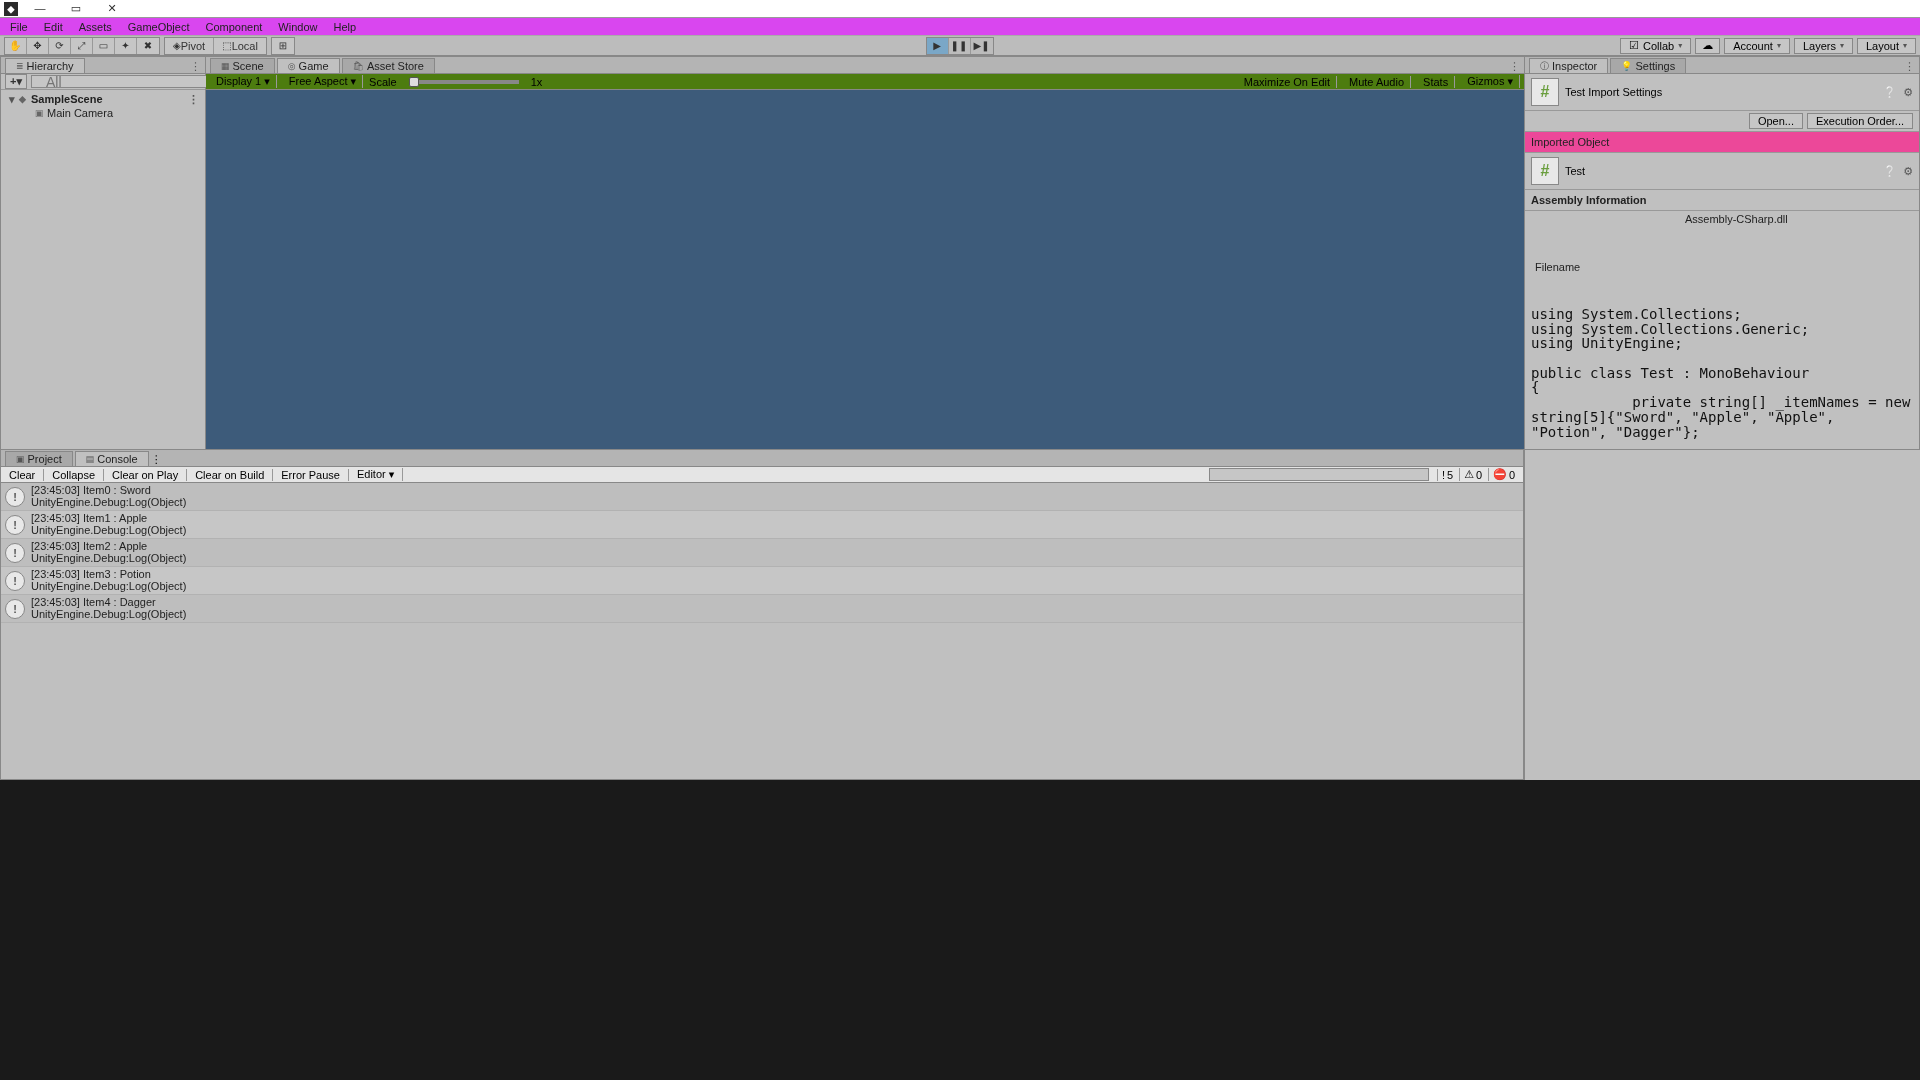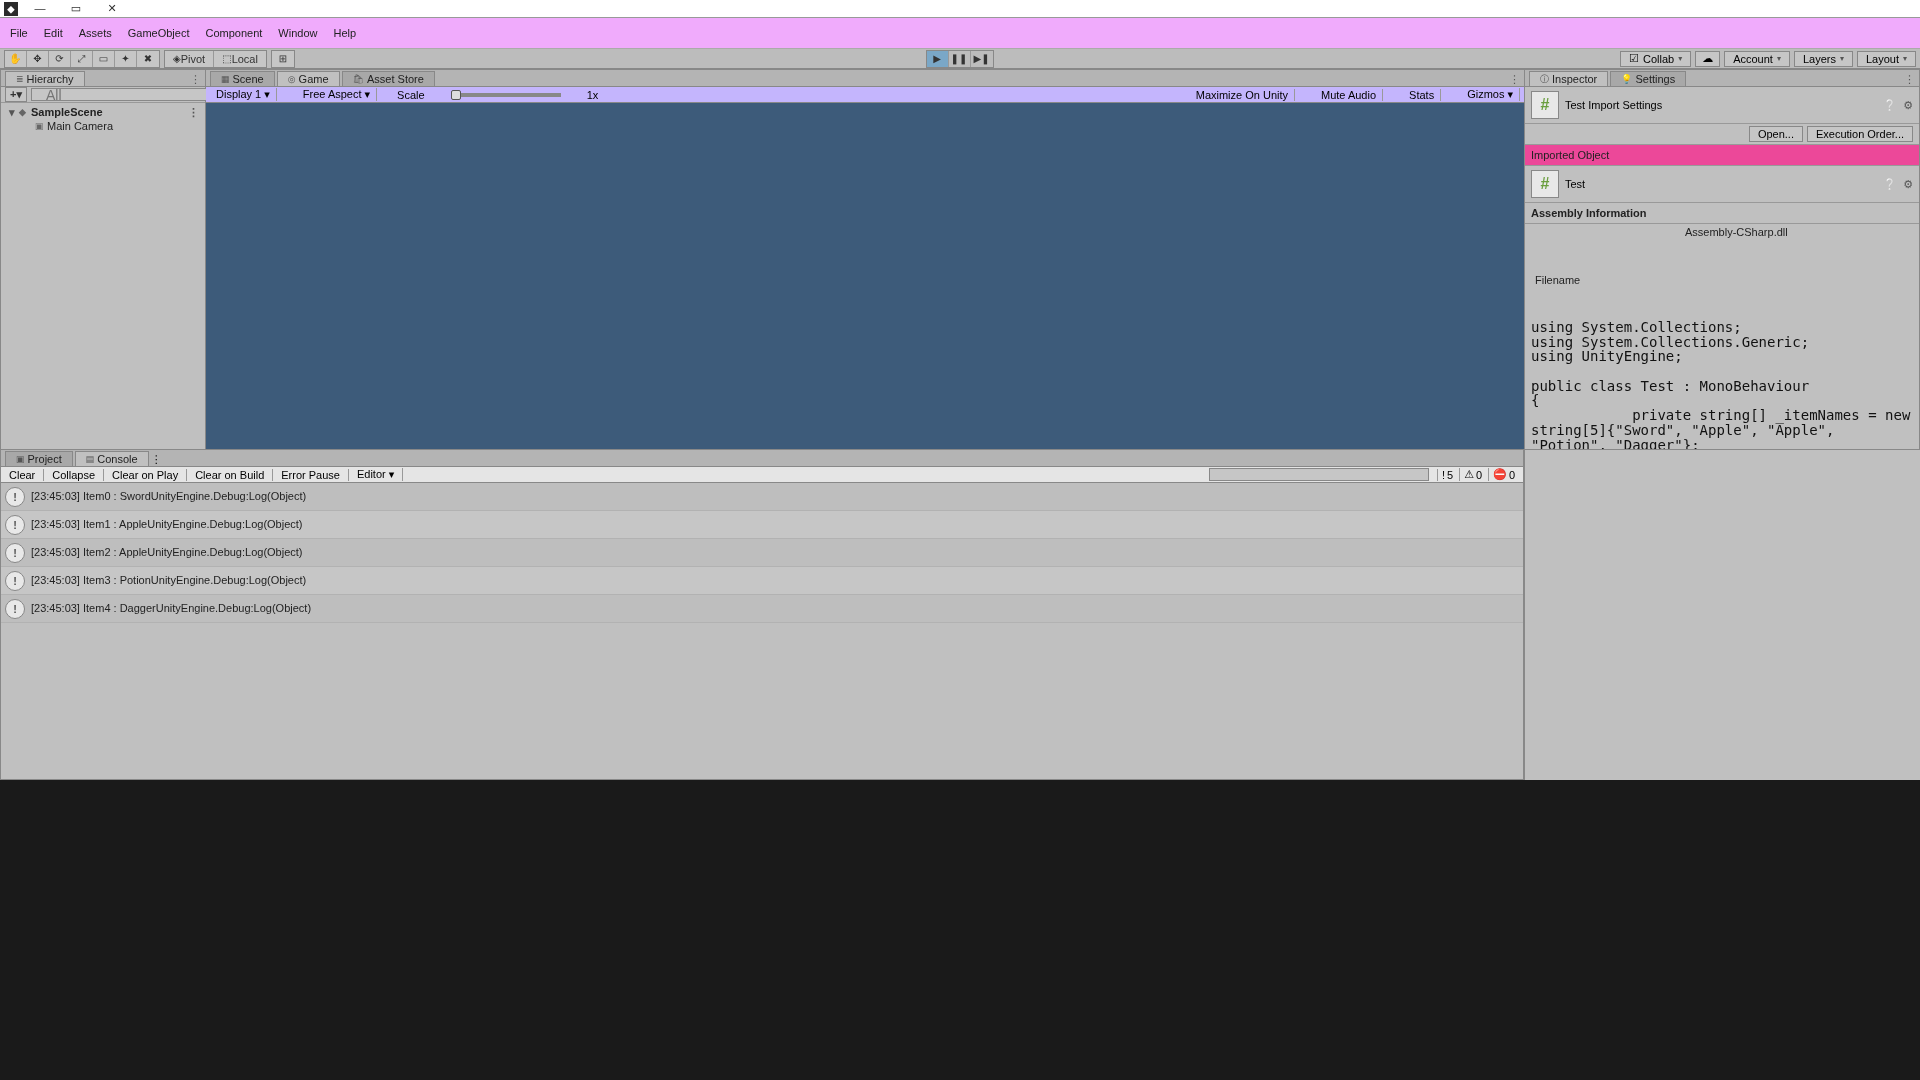--- a/index.html
+++ b/index.html
@@ -6,21 +6,21 @@
 html, body { width: 1920px; height: 1080px; overflow: hidden; background: #1a1a1a; }
 .app { width: 100%; height: 780px; background: #c0c0c0; display: flex; flex-direction: column; }
 
 
 .titlebar { height: 18px; background: #fff; display: flex; align-items: center; padding: 0 4px; border-bottom: 1px solid #999; }
 .titlebar .appicon { width: 14px; height: 14px; background: #2b2b2b; margin-right: 4px; display:inline-flex;align-items:center;justify-content:center;color:#fff;font-size:9px;font-weight:bold;}
 .titlebar .title { flex: 1; color: #333; }
 .titlebar .winbtn { width: 36px; height: 16px; text-align: center; line-height: 14px; color: #333; cursor: default; }
 
 
-.menubar { height: 31px; background: #f0abfc; display: flex; align-items: center; padding: 8px 2px; border-bottom: 1px solid #aaa; }
+.menubar { height: 18px; background: #d946ef; display: flex; align-items: center; padding: 8px 2px; border-bottom: 1px solid #aaa; }
 .menubar .mitem { padding: 0 8px; color: #222; }
 
 
 .toolbar { height: 20px; background: #bcbcbc; border-bottom: 1px solid #888; display: flex; align-items: center; padding: 0 4px; }
 .toolgroup { display: flex; border: 1px solid #888; background: #c6c6c6; margin-right: 4px; }
 .toolbtn { width: 22px; height: 16px; border-right: 1px solid #999; display:flex;align-items:center;justify-content:center; color:#333; font-size:10px;}
 .toolbtn:last-child { border-right:none; }
 .toolbtn.wide { width: auto; padding: 0 8px; }
 .toolbar .spacer { flex: 1; }
 .playgroup { display:flex; border:1px solid #888; }
@@ -47,21 +47,21 @@
 .hiersearch input{flex:1;height:13px;border:1px solid #888;background:#c6c6c6;padding:0 14px 0 14px;font-size:14px;color:#555;}
 
 .tree{padding:2px 0;}
 .treerow{display:flex;align-items:center;height:14px;padding-left:8px;color:#222;}
 .treerow.bold{font-weight:bold;}
 .treerow .fold{width:10px;color:#555;}
 .treerow .ic{width:12px;color:#666;font-size:9px;}
 .treerow.child{padding-left:34px;}
 
 
-.gamebar{height:16px;background:#c4b5fd;border-bottom:1px solid #888;display:flex;align-items:center;padding:0 4px;gap:20px;}
+.gamebar{height:16px;background:#4d7c0f;border-bottom:1px solid #888;display:flex;align-items:center;padding:0 4px;gap:6px;}
 .gamebar .gbtn{padding:0 6px;border-right:1px solid #999;}
 .gamebar .slider{flex:0 0 110px;height:4px;background:#888;position:relative;margin:0 6px;}
 .gamebar .slider .knob{position:absolute;left:0;top:-3px;width:10px;height:10px;background:#ddd;border:1px solid #555;border-radius:2px;}
 .gamebar .gsp{flex:1;}
 .gameview{flex:1;background:#3d5b7a;}
 
 
 .inspbody{flex:1;overflow:hidden;display:flex;flex-direction:column;}
 .inspheader{display:flex;align-items:center;padding:4px 6px;gap:6px;border-bottom:1px solid #999;}
 .scripticon{width:28px;height:28px;background:#e8e8e8;border:1px solid #888;display:flex;align-items:center;justify-content:center;color:#6a9e3e;font-weight:bold;font-size:16px;}
@@ -82,21 +82,21 @@
 .cbtn{padding:0 8px;border-right:1px solid #999;}
 .contoolbar .csp{flex:1;}
 .contoolbar input{width:220px;height:13px;border:1px solid #888;background:#c6c6c6;margin-right:4px;}
 .counts{display:flex;align-items:center;gap:2px;padding:0 4px;}
 .counts .ci{display:flex;align-items:center;gap:2px;padding:0 4px;border-left:1px solid #999;}
 .logs{flex:1;overflow:auto;}
 .logrow{display:flex;align-items:center;height:28px;padding:0 4px;border-bottom:1px solid #b2b2b2;}
 .logrow:nth-child(even){background:#c6c6c6;}
 .logrow:nth-child(odd){background:#bebebe;}
 .logicon{width:20px;height:20px;border-radius:10px;background:#e8e8e8;border:1px solid #888;margin-right:6px;display:flex;align-items:center;justify-content:center;font-weight:bold;color:#555;}
-.logtext{display:flex;line-height:1.05;color:#222;}
+.logtext{display:flex;flex-direction:column;line-height:1.05;color:#222;}
 
 .footer{height:300px;background:#1a1a1a;}
 </style>
 </head>
 <body>
 
 <div class="app">
 
   <div class="titlebar">
     <span class="appicon">◆</span>
@@ -203,21 +203,21 @@
       </div>
       <div class="gamebar">
         <span class="gbtn"><span>Display 1</span> ▾</span>
         <span class="gbtn"><span>Free Aspect</span> ▾</span>
         <span>Scale</span>
         <div class="slider">
             <div class="knob"></div>
           </div>
         <span>1x</span>
         <span class="gsp"></span>
-        <span class="gbtn">Maximize On Unity</span>
+        <span class="gbtn">Maximize On Edit</span>
         <span class="gbtn">Mute Audio</span>
         <span class="gbtn">Stats</span>
         <span class="gbtn"><span>Gizmos</span> ▾</span>
       </div>
       <div class="gameview"></div>
     </div>
 
     <div class="panel inspector">
       <div class="tabrow">
         <div class="tab">

